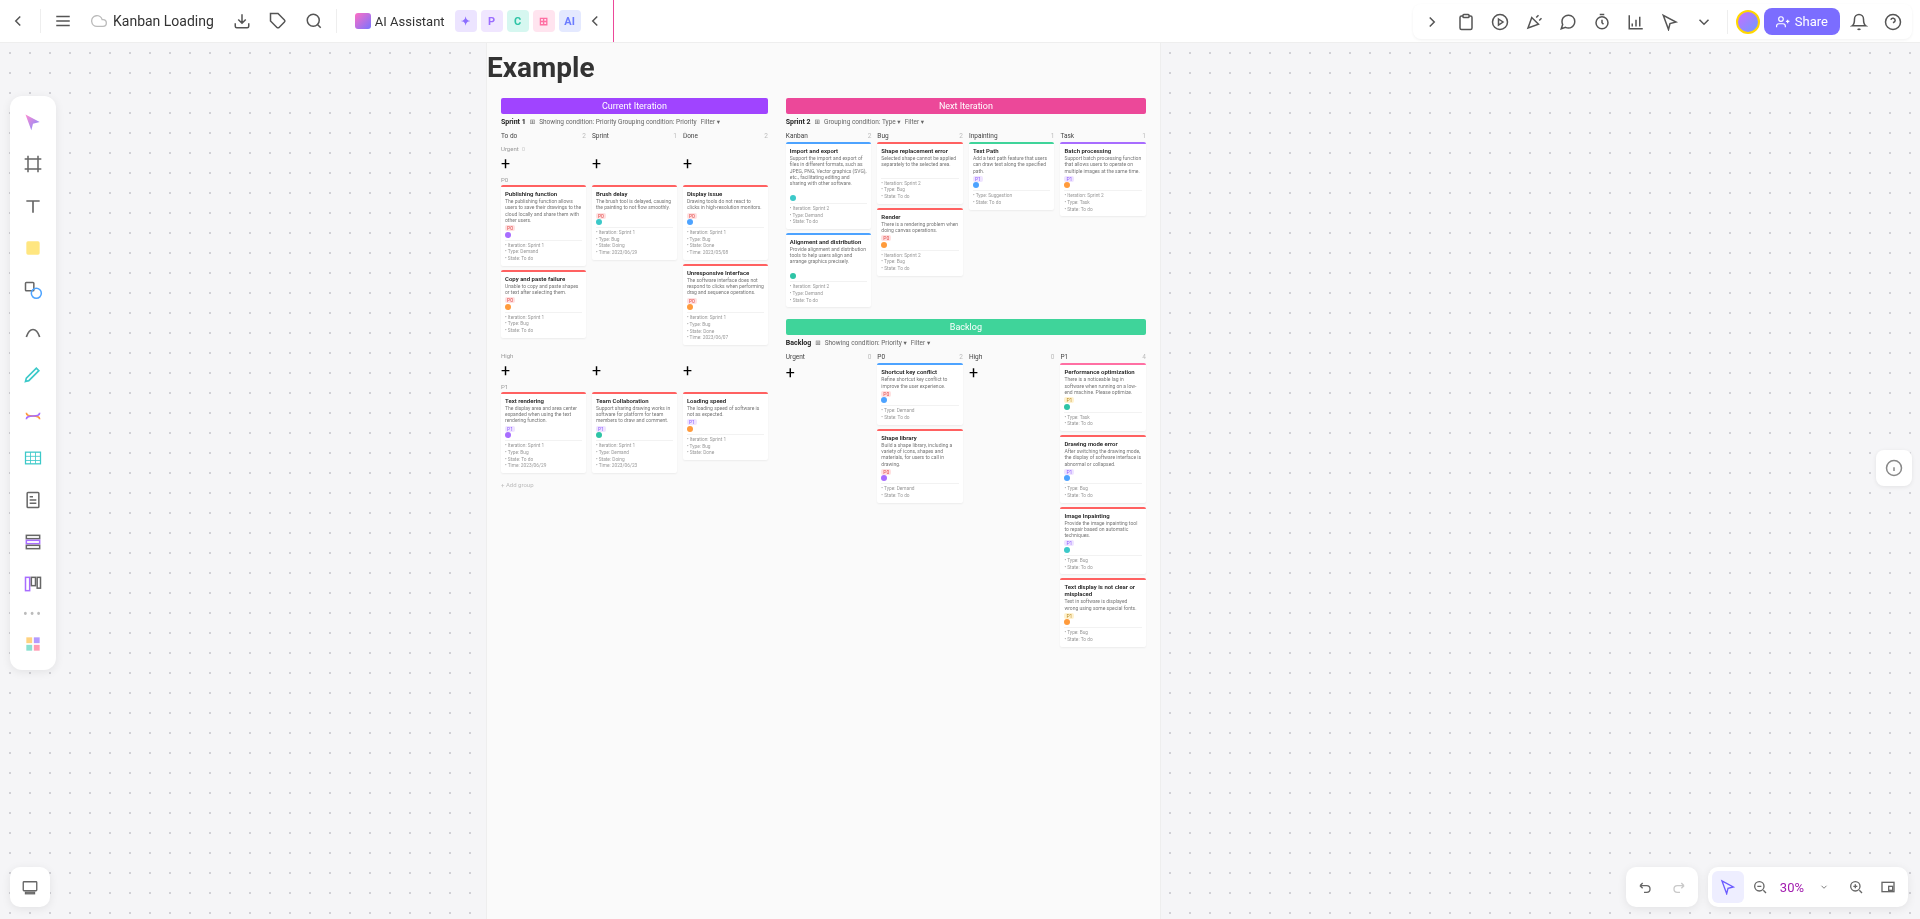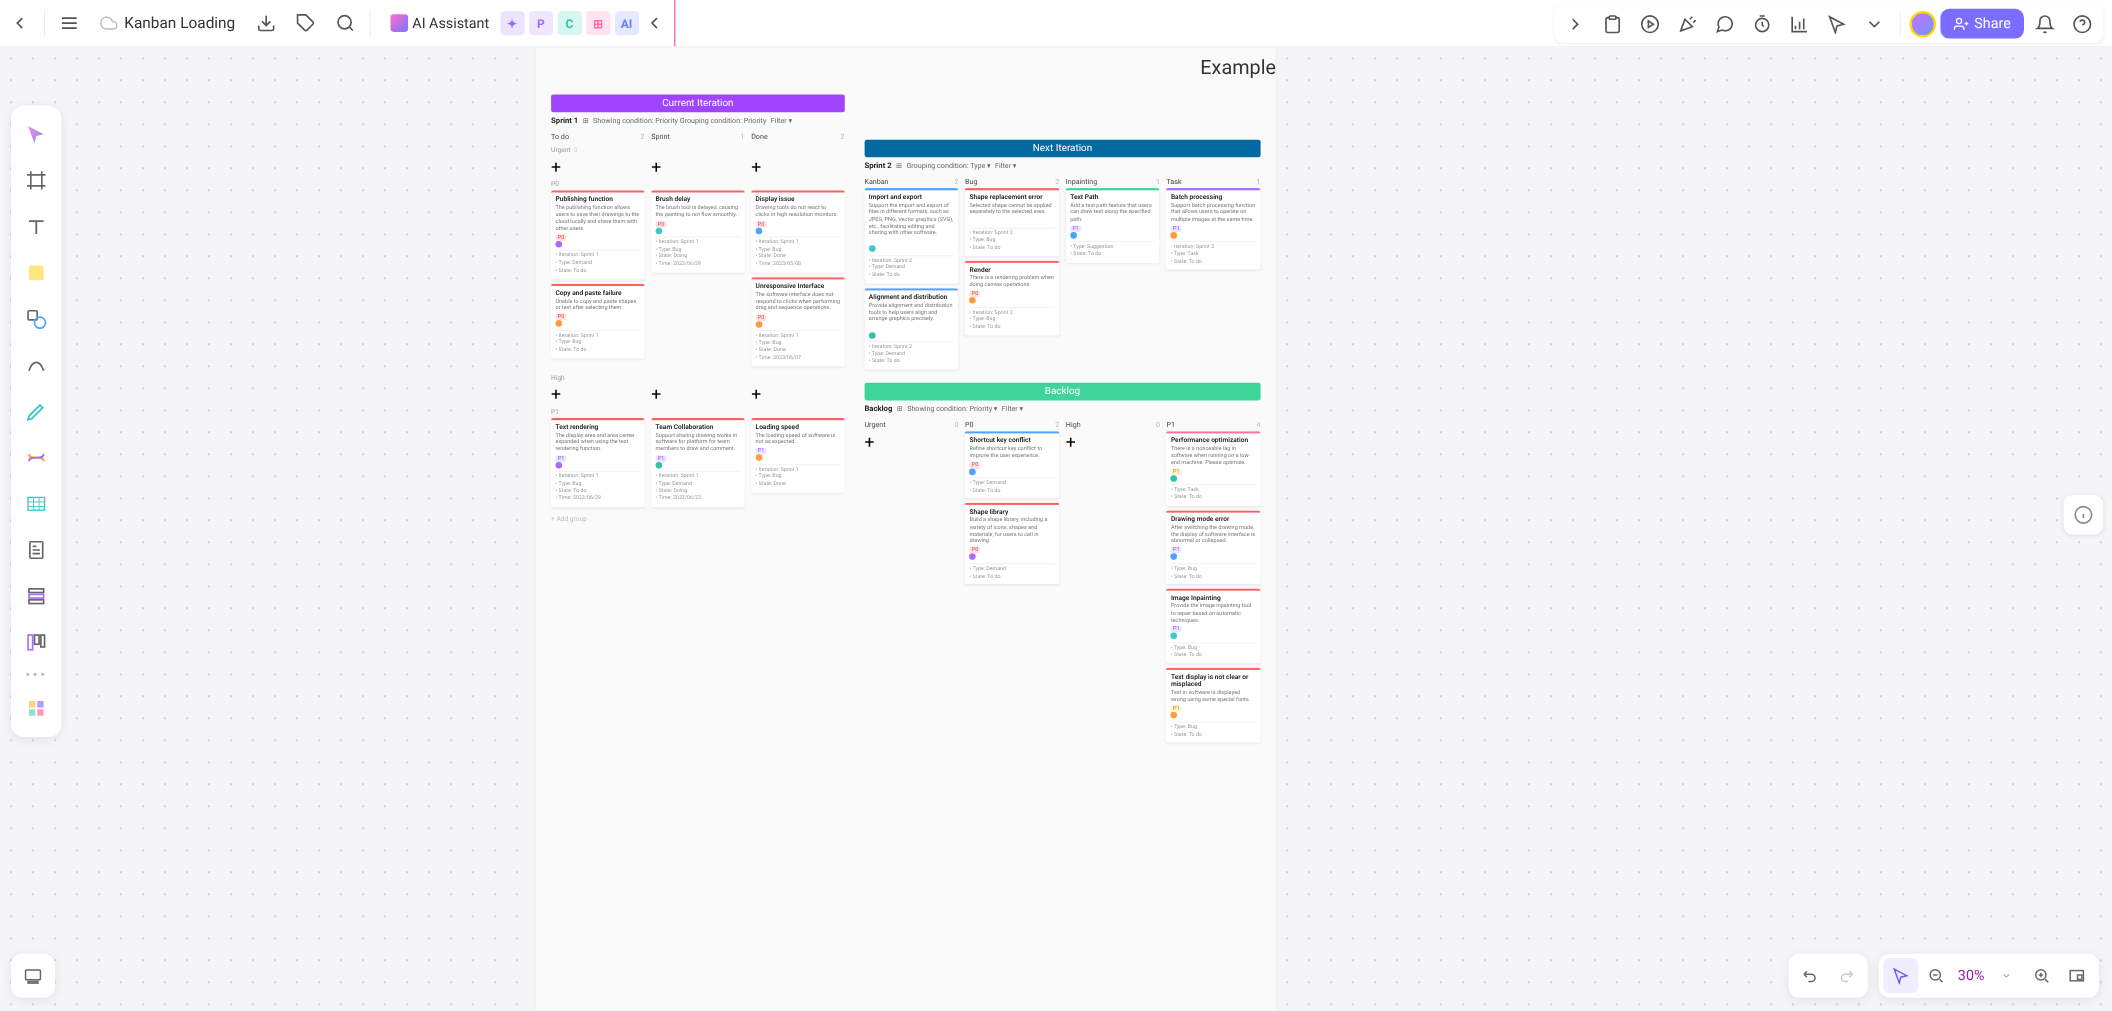--- a/index.html
+++ b/index.html
@@ -41,27 +41,27 @@
 
 
 .bottombar { position: absolute; right: 12px; bottom: 12px; display: flex; gap: 10px; z-index: 5;}
 .bb-group { background: white; border-radius: 10px; box-shadow: 0 2px 10px rgba(0,0,0,0.08); display: flex; align-items: center; padding: 4px; height: 40px; }
 .bb-btn { width: 32px; height: 32px; display: flex; align-items: center; justify-content: center; color: #666; border-radius: 6px; cursor: pointer; }
 .bb-btn.active { background: #eef; color: #6b5bff; }
 .zoom-txt { font-size: 13px; color: #a21caf; padding: 0 4px; }
 
 
 .canvas-wrap { position: absolute; left: 487px; top: 43px; width: 673px; height: 876px; background: #fafafa; box-shadow: 0 0 0 1px #eee; overflow: hidden; z-index: 1;}
-.page-title { text-align: right; font-size: 18px; color: #333; padding: 8px 0 14px; font-weight: 400; }
+.page-title { text-align: left; font-size: 28px; color: #333; padding: 8px 0 14px; font-weight: 700; }
 .boards { display: flex; flex-direction: column; padding: 0 14px; }
 .board-row { display: flex; gap: 18px; }
 .section { flex: 1; min-width: 0; }
 .phase-bar { color: white; font-size: 9px; text-align: center; padding: 3px 16px; border-radius: 2px; margin-bottom: 4px; }
 .phase-purple { background: #a044ff; }
-.phase-blue { background: #0369a1; margin-top: 41px; }
+.phase-blue { background: #ec4899; }
 .phase-green { background: #3fd49a; }
 .sprint-row { display: flex; align-items: center; gap: 4px; font-size: 6.5px; color: #666; margin-bottom: 4px; }
 .sprint-row b { color: #222; font-size: 7px; text-align: right; }
 .cols { display: flex; gap: 6px; }
 .col { flex: 1; min-width: 0; display: flex; flex-direction: column; }
 .col-hdr { display: flex; justify-content: space-between; font-size: 6.5px; color: #444; padding: 2px 0; }
 .col-hdr .cnt { color: #bbb; }
 .group-label { font-size: 6px; color: #999; margin: 3px 0 2px; }
 .add-group { font-size: 6px; color: #bbb; margin-top: 4px; }
 .card { background: white; border-radius: 2px; box-shadow: 0 1px 2px rgba(0,0,0,0.06); margin-bottom: 4px; font-size: 5.5px; color: #444; overflow: hidden; }

